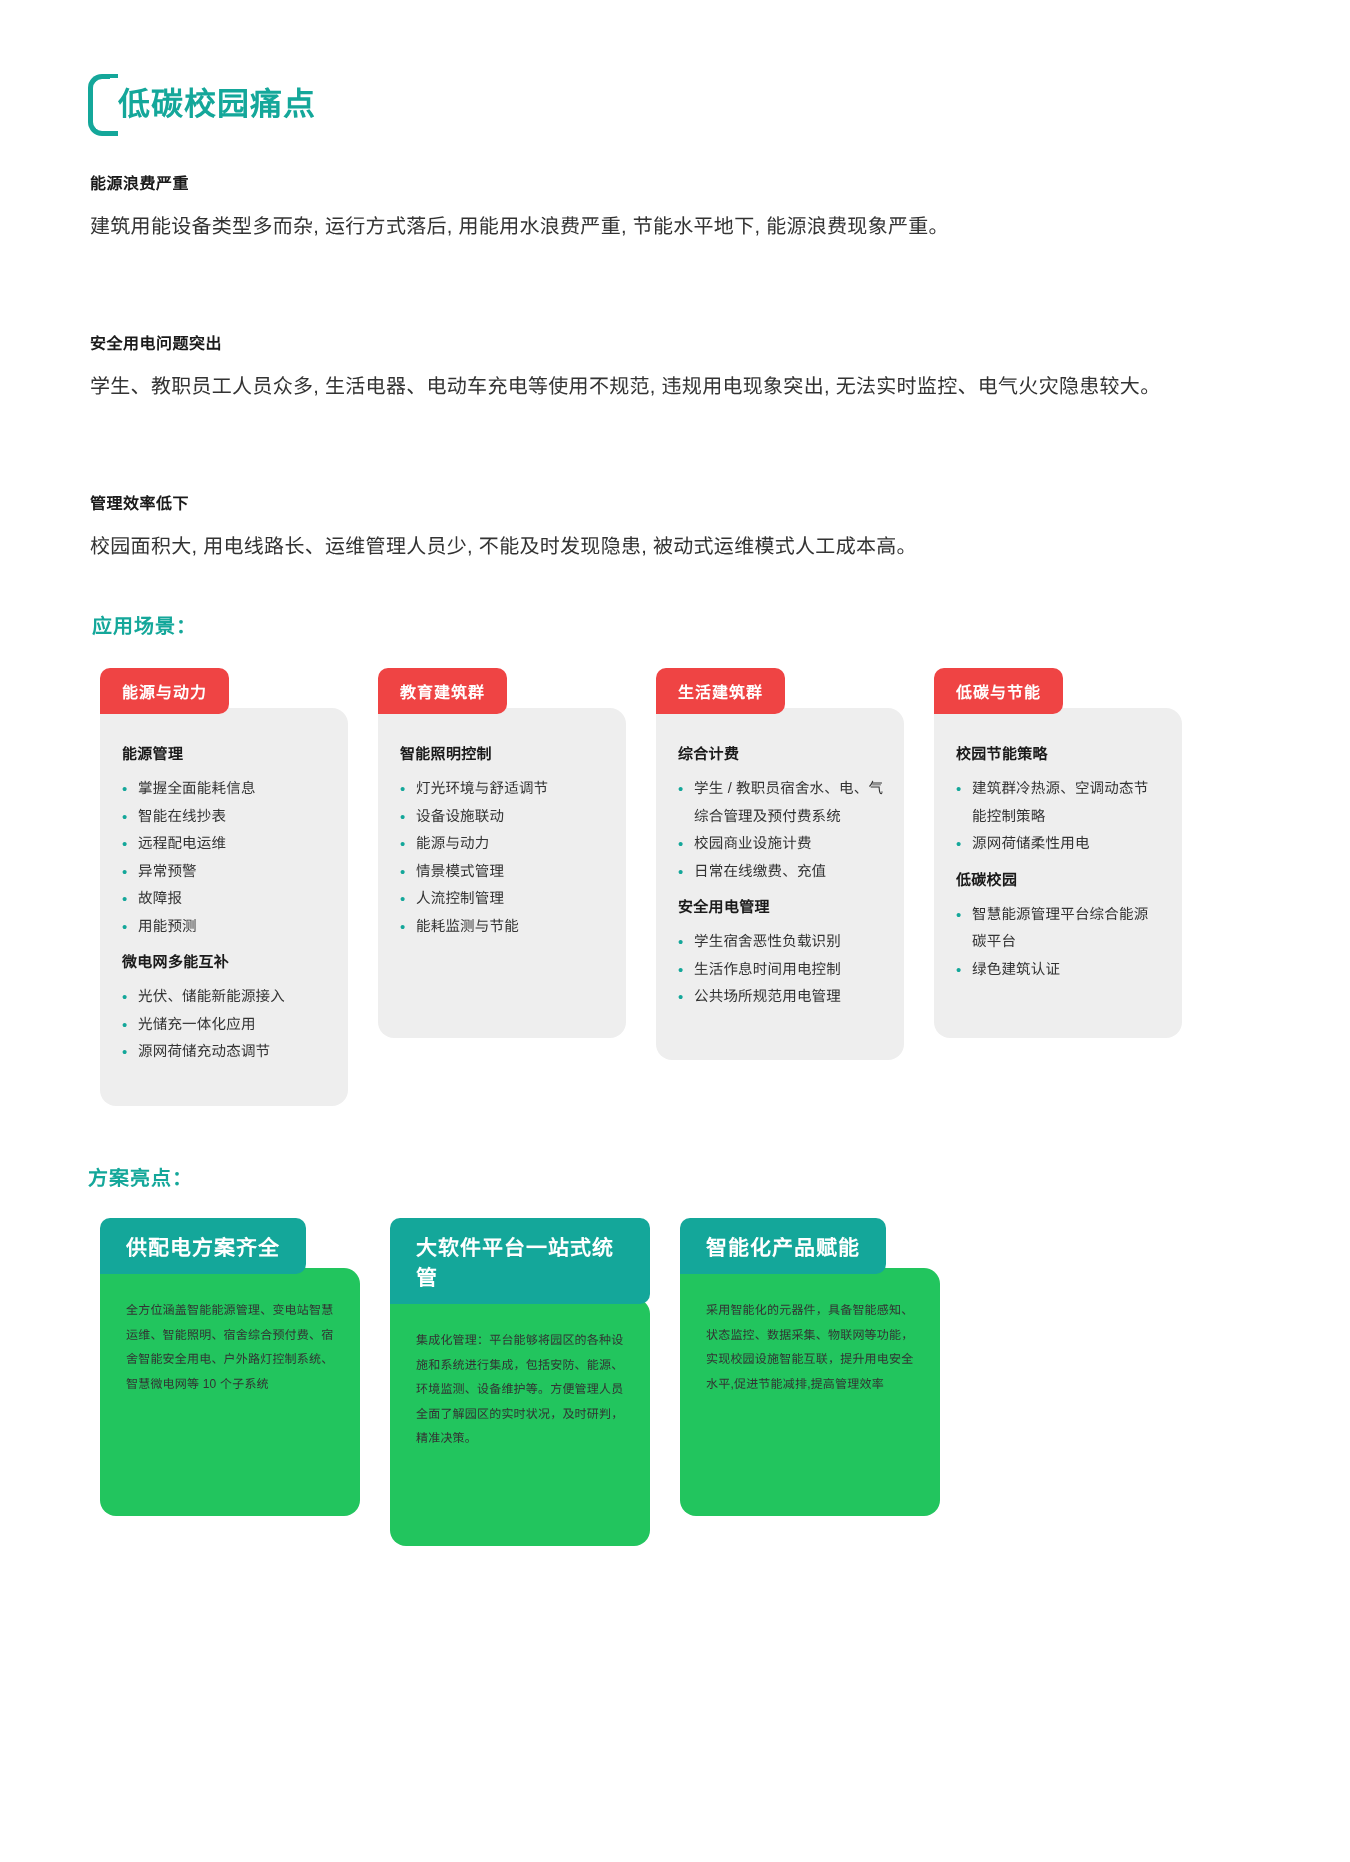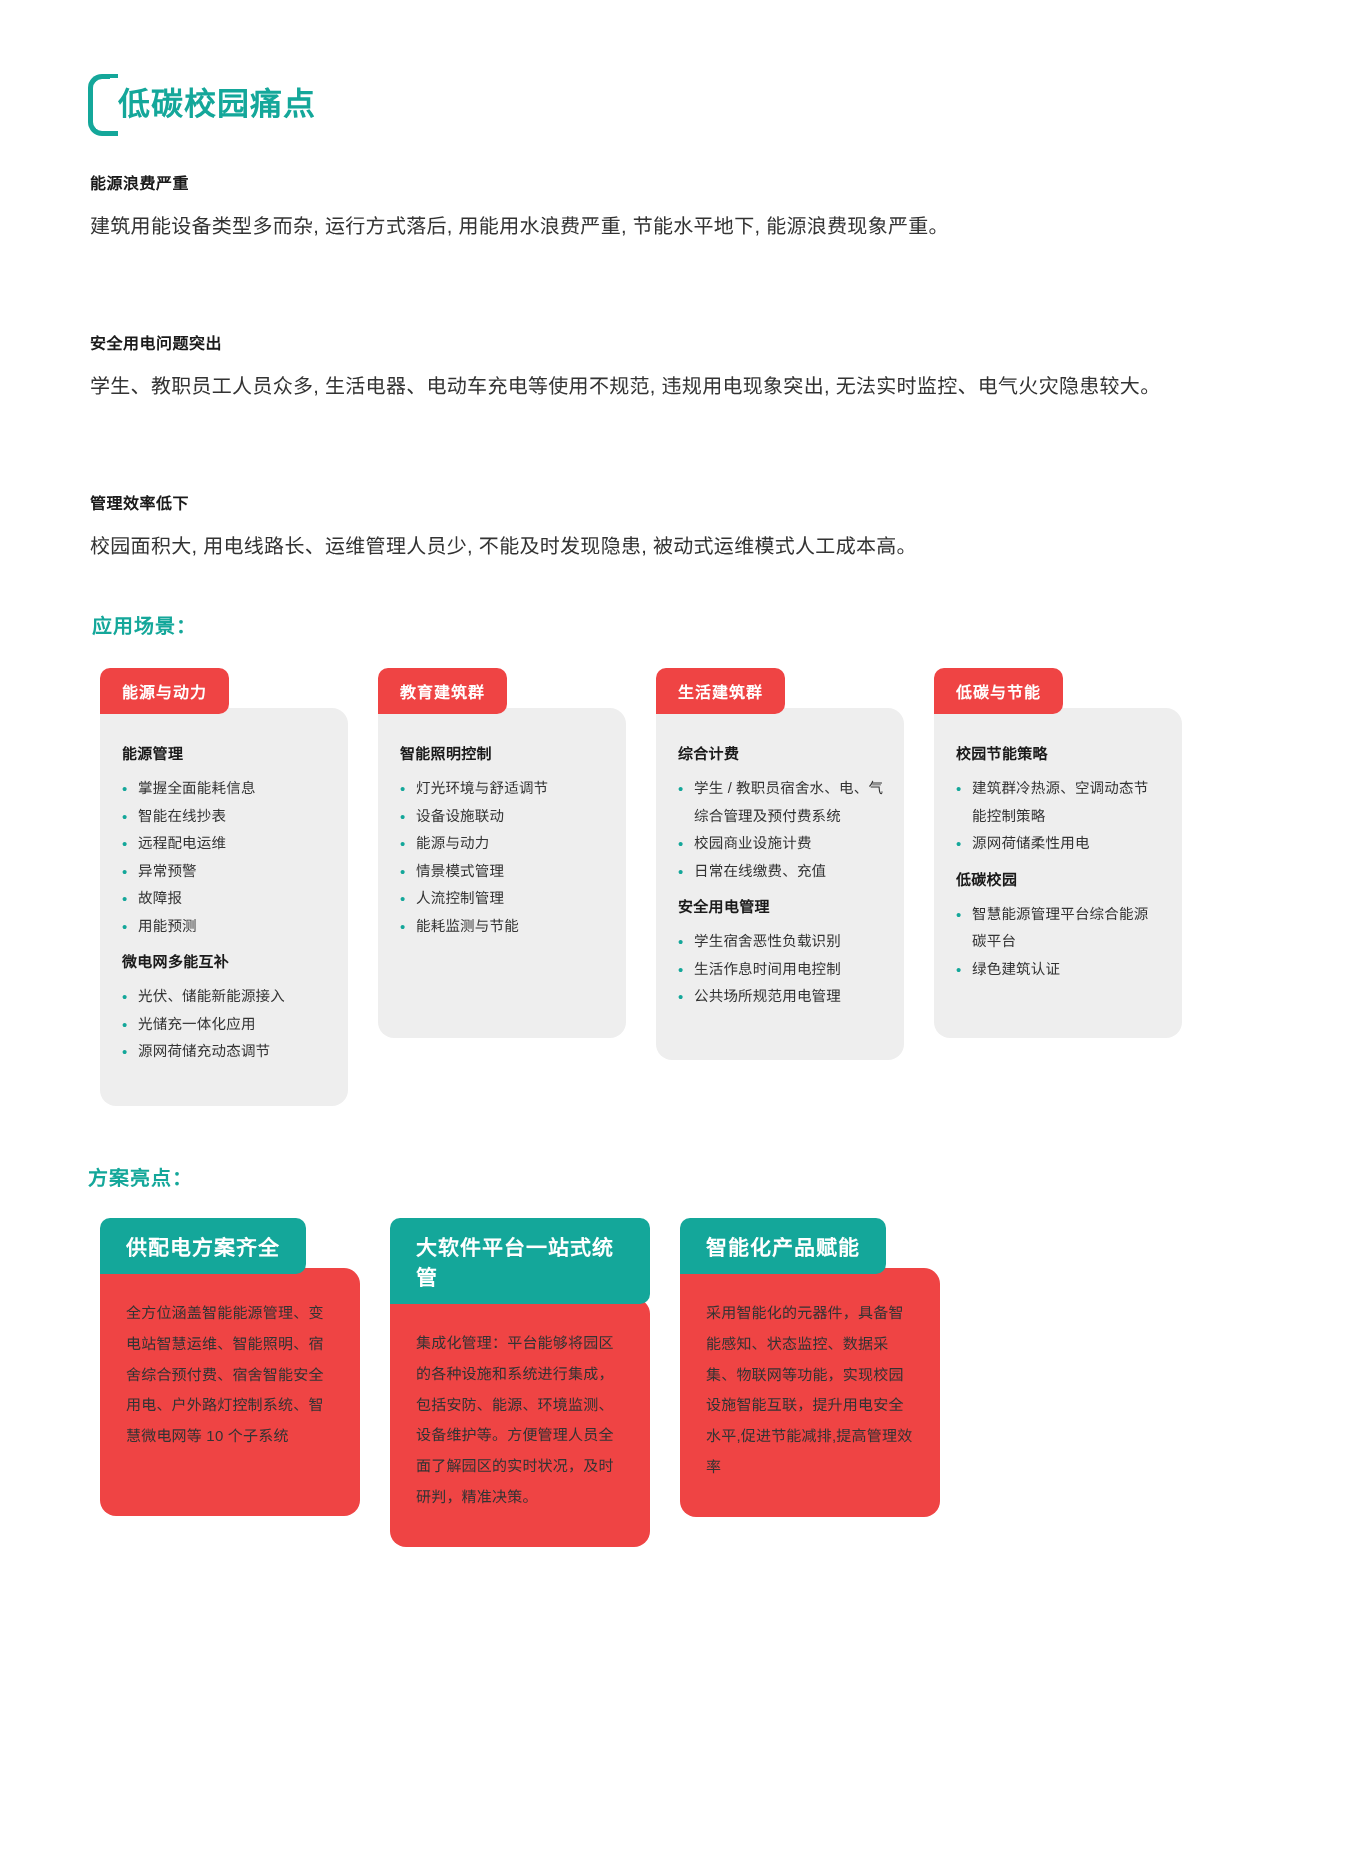--- a/index.html
+++ b/index.html
@@ -161,25 +161,25 @@
     background: #14a79a;
     color: #fff;
     font-size: 21px;
     font-weight: bold;
     padding: 13px 26px;
     border-radius: 10px 10px 10px 0;
     letter-spacing: 1px;
   }
   .hl-body {
     margin-top: -6px;
-    background: #ef4444;
+    background: #22c55e;
     border-radius: 0 16px 16px 16px;
     padding: 30px 24px 34px 26px;
     min-height: 230px;
-    font-size: 15px;
+    font-size: 12px;
     line-height: 2.05;
     color: #333;
     letter-spacing: 0.2px;
   }
   .hl-card:nth-child(1) .hl-body { min-height: 248px; }
   .hl-card:nth-child(2) .hl-body { min-height: 248px; }
   .hl-card:nth-child(3) .hl-body { min-height: 248px; }
 </style>
 </head>
 <body>

